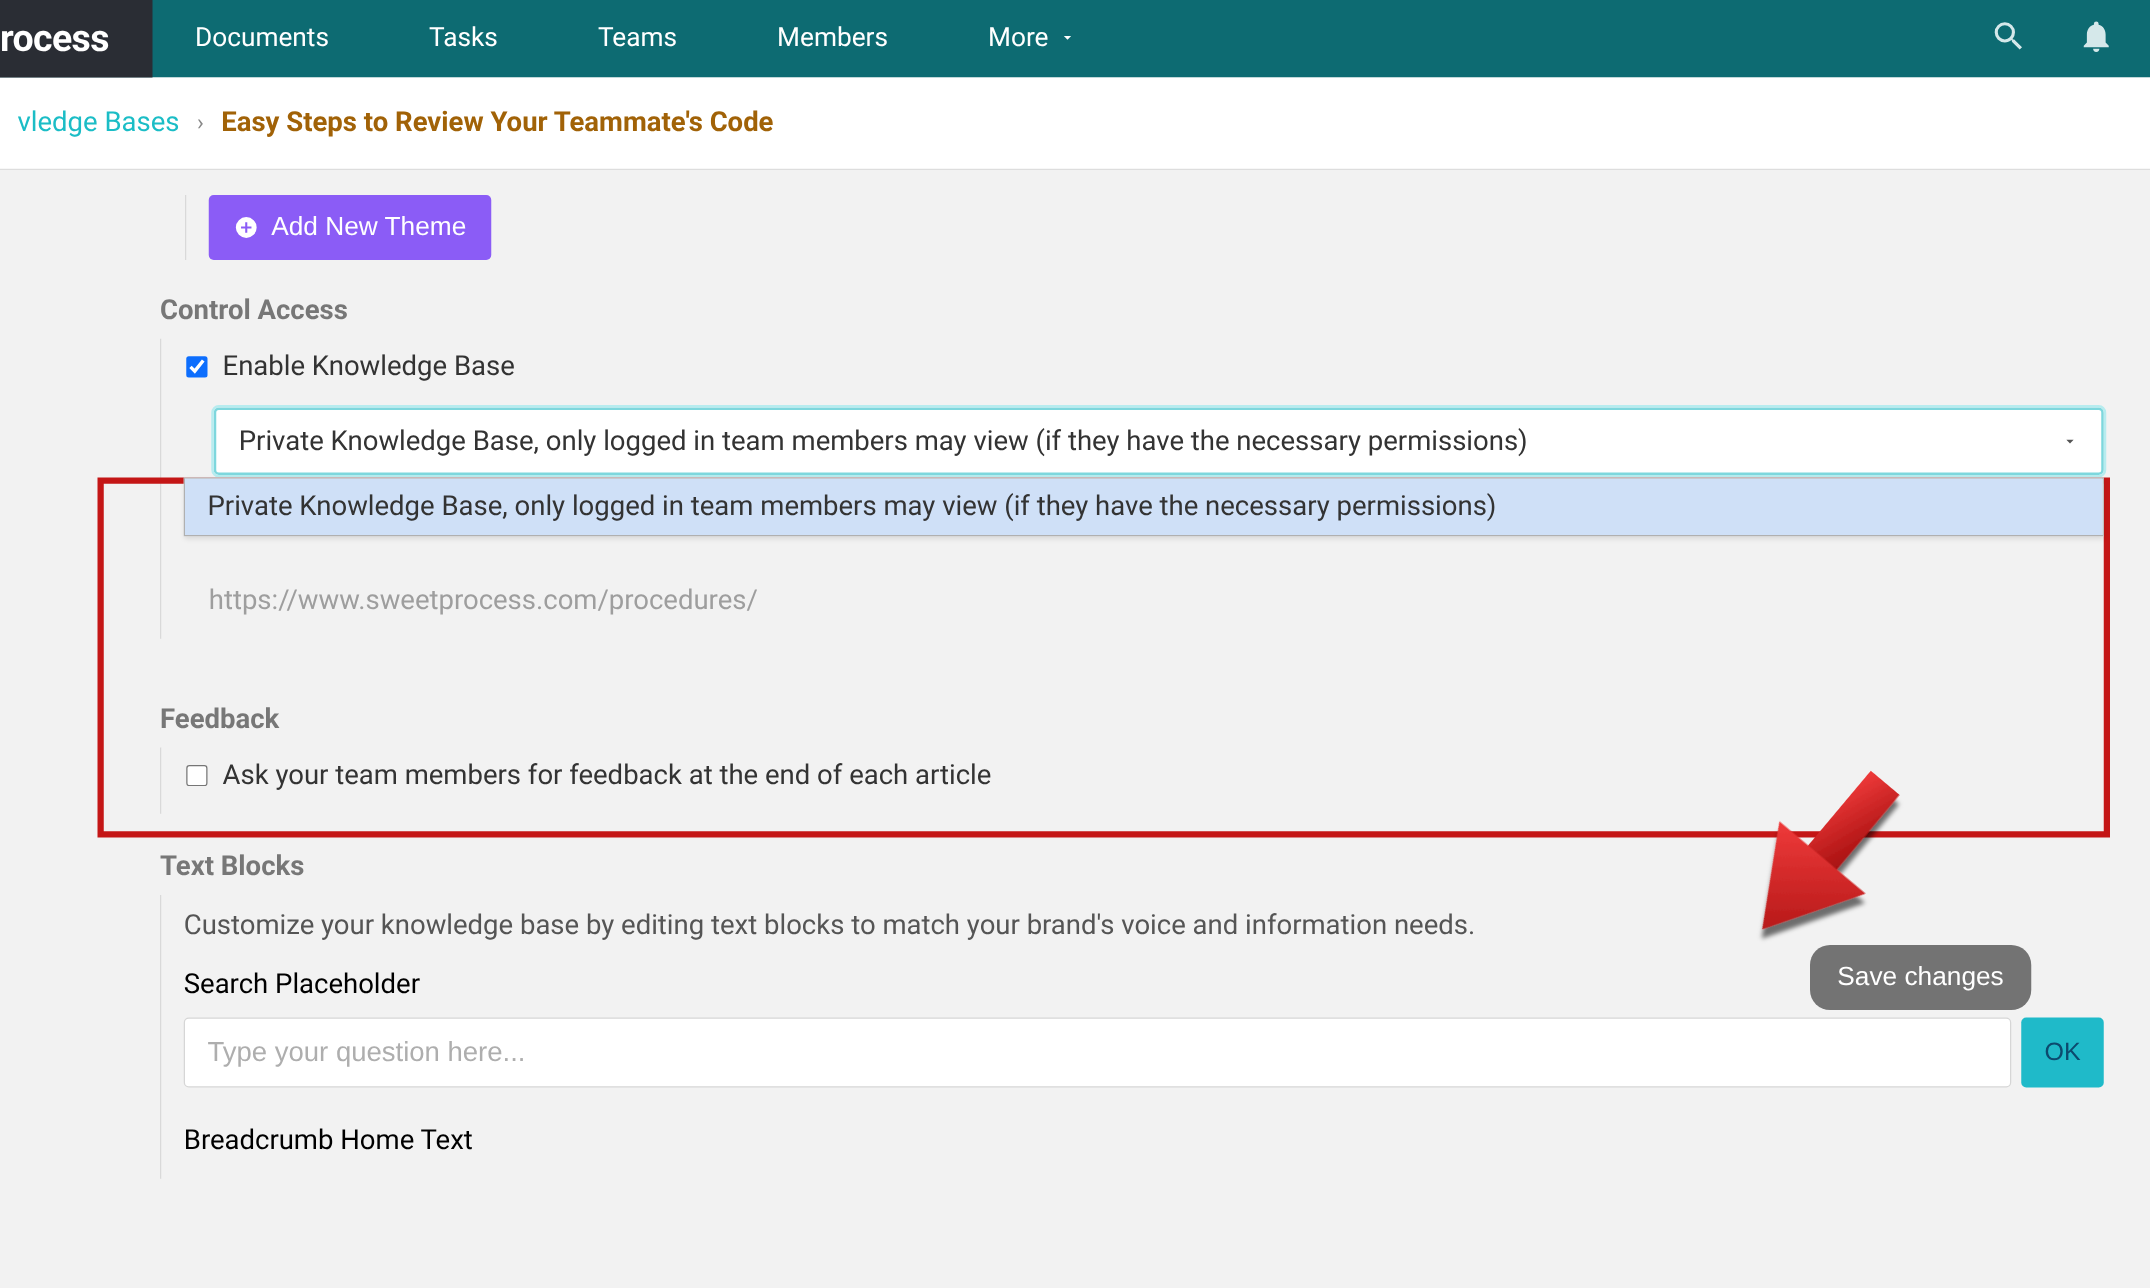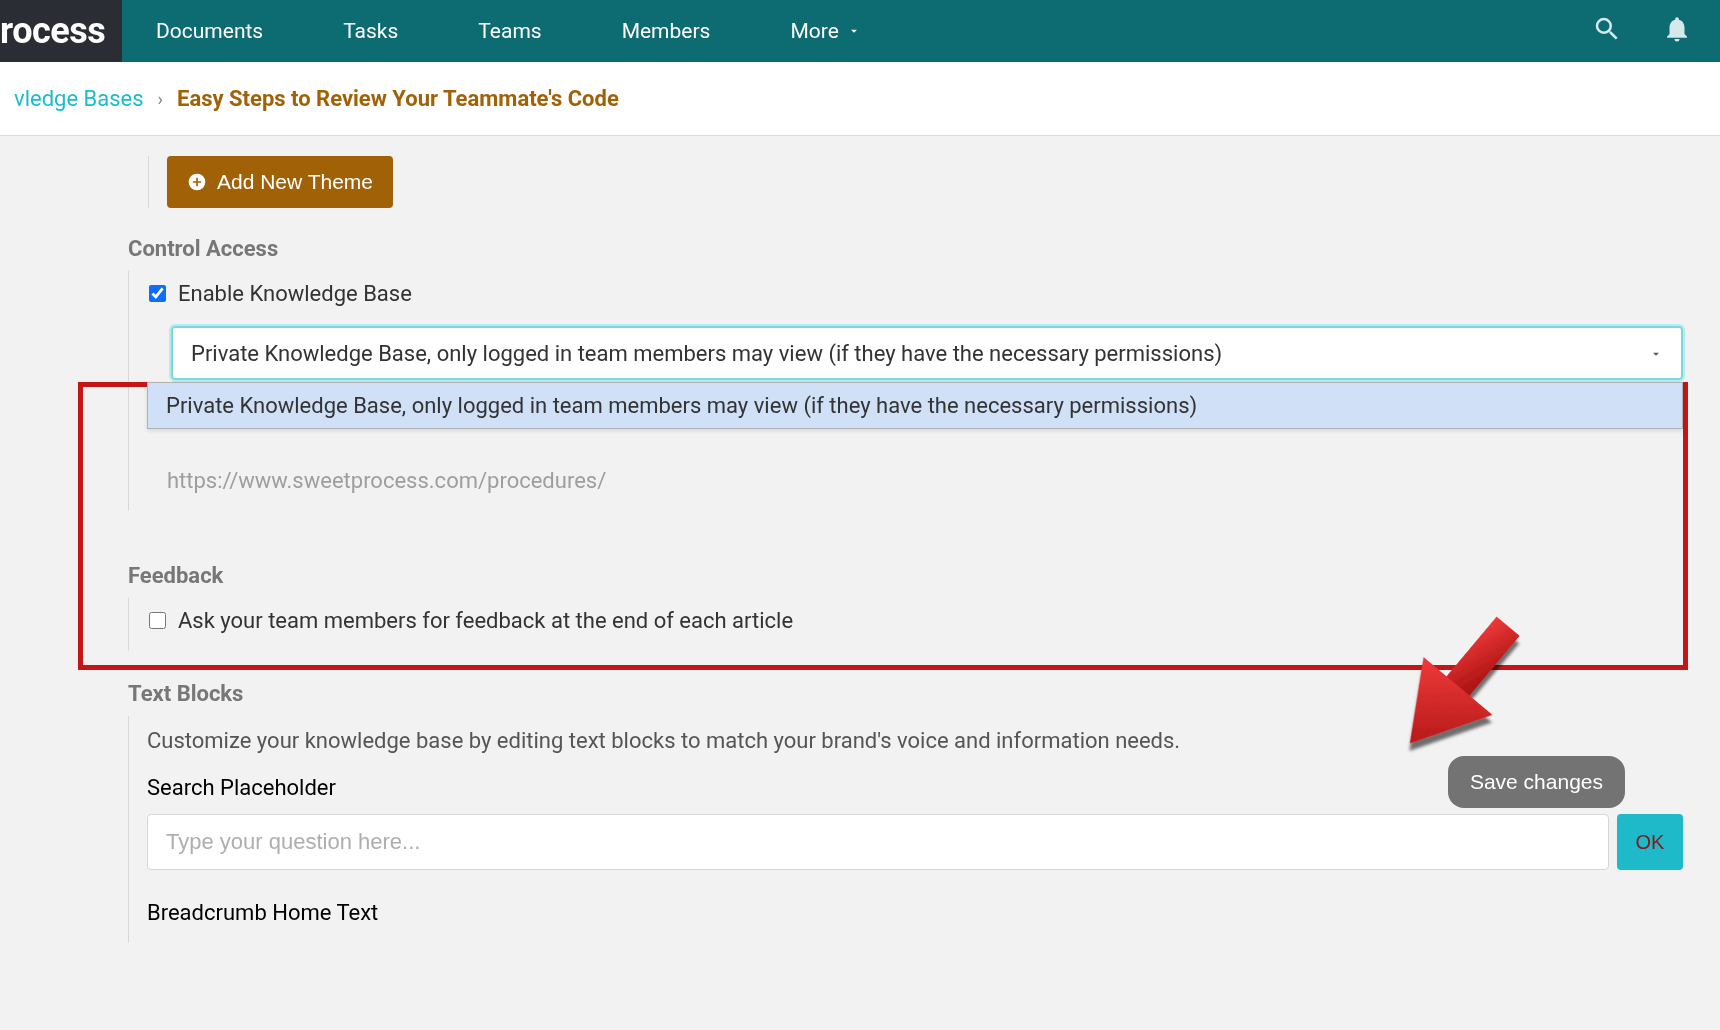--- a/index.html
+++ b/index.html
@@ -18,21 +18,21 @@
     align-items: center;
     color: #fff;
   }
   .brand-box {
     background: #2a2d34;
     height: 62px;
     width: 122px;
     display: flex;
     align-items: center;
     padding-left: 0;
-    font-size: 36px;
+    font-size: 30px;
     font-weight: 700;
     letter-spacing: -0.5px;
     overflow: hidden;
   }
   .nav-items {
     display: flex;
     gap: 80px;
     margin-left: 34px;
   }
   .nav-item {
@@ -80,21 +80,21 @@
   }
   .left-rule.first {
     margin-left: 20px;
     border-left: 1px solid #d9d9d9;
     padding-bottom: 0;
     margin-top: 20px;
     margin-bottom: 28px;
     min-height: 52px;
   }
   .add-theme {
-    background: #a16207;
+    background: #8b5cf6;
     color: #fff;
     border: none;
     padding: 12px 20px;
     font-size: 21px;
     border-radius: 4px;
     cursor: pointer;
     display: inline-flex;
     align-items: center;
     gap: 10px;
     font-weight: 400;
@@ -224,21 +224,21 @@
     color: #333;
     background: #fff;
   }
   .txt-input::placeholder { color: #aeaeae; }
   .ok-btn {
     width: 66px;
     height: 56px;
     border: none;
     border-radius: 4px;
     background: #1fbac9;
-    color: #7f1d1d;
+    color: #0c4a6e;
     font-size: 20px;
     cursor: pointer;
   }
   
   .red-arrow {
     position: absolute;
     left: 1382px;
     top: 440px;
     width: 152px;
     height: 180px;

